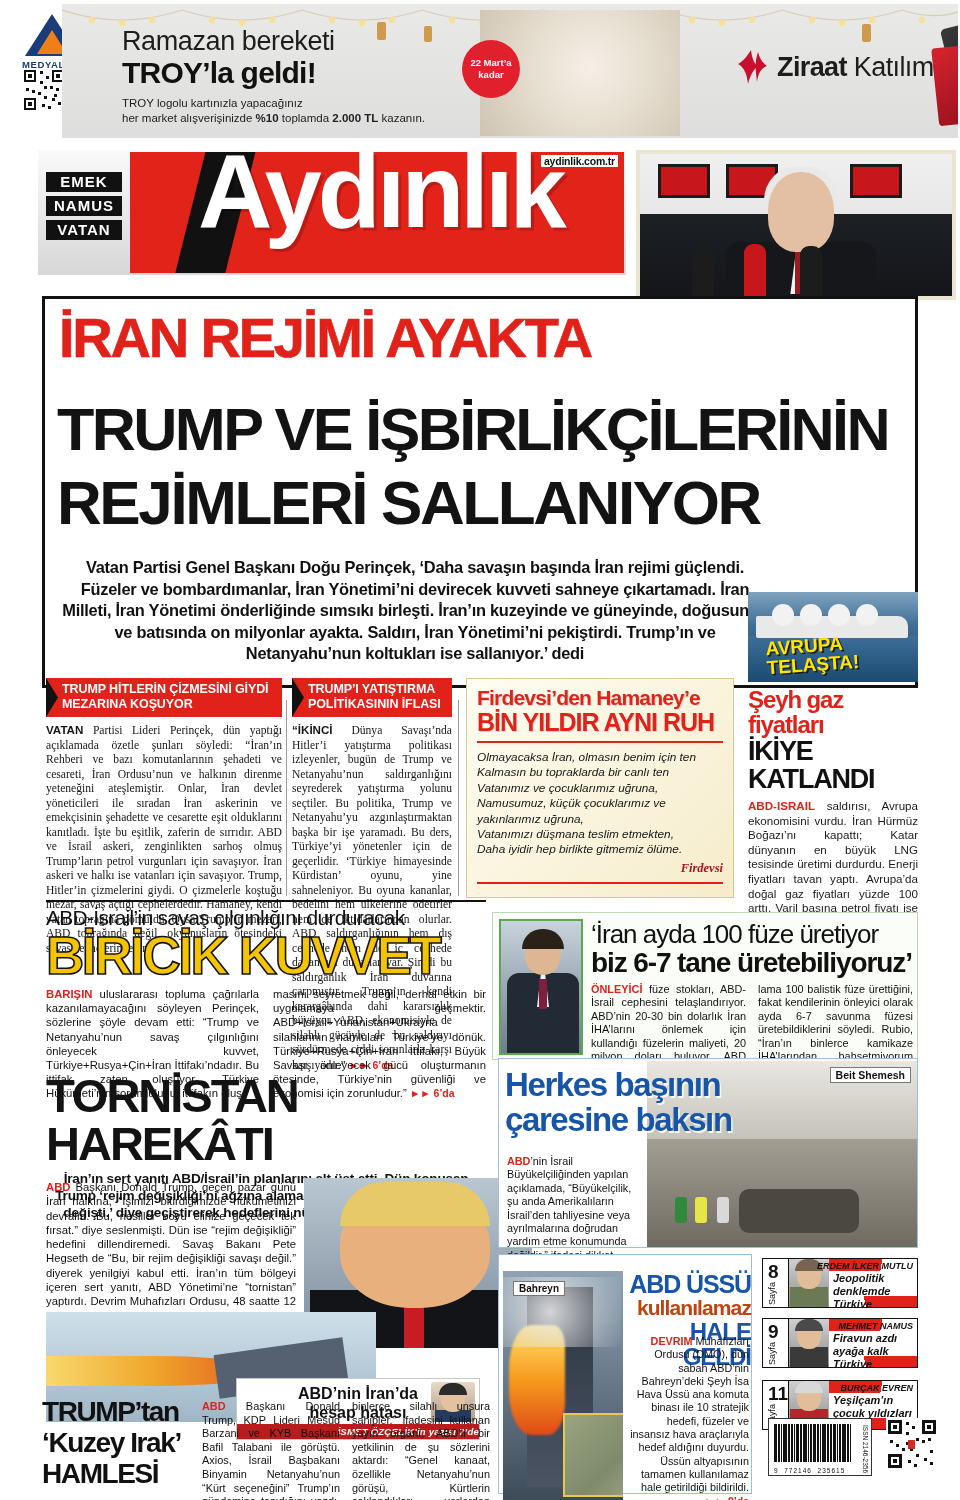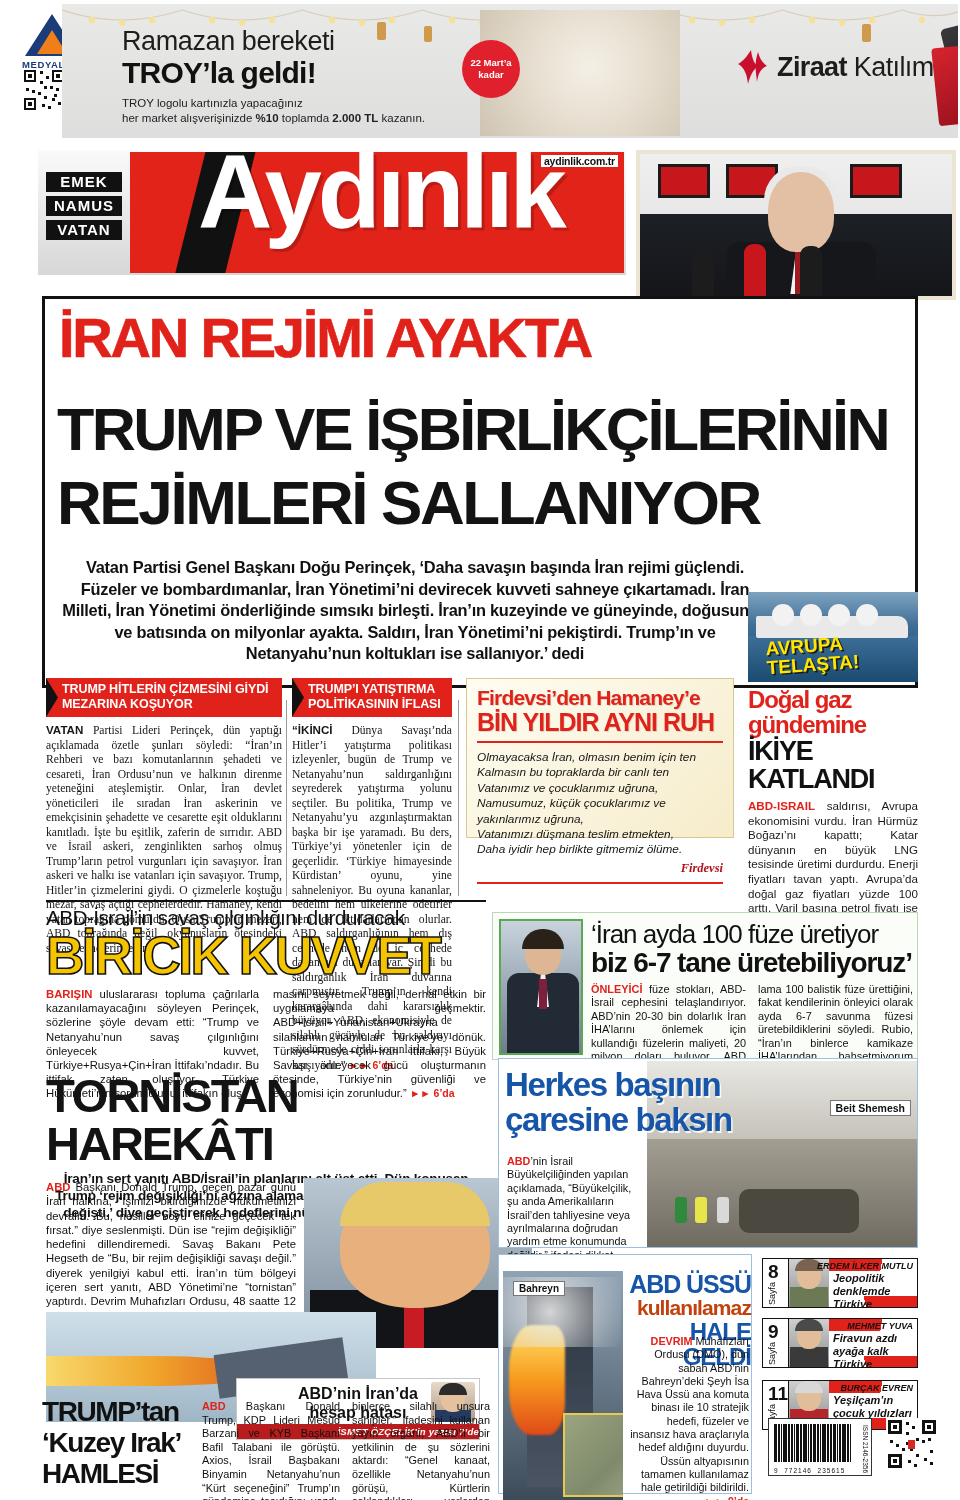--- a/index.html
+++ b/index.html
@@ -82,21 +82,21 @@
   .kicker { background:#e1221a; color:#fff; font-size:12.5px; font-weight:bold; line-height:15px; padding:4px 6px 5px 16px; letter-spacing:-.1px; position:relative; }
   .kicker:before { content:""; position:absolute; left:0; top:0; width:12px; height:100%; background:#111; clip-path:polygon(0 0,100% 50%,0 100%); }
   .col-a { position:absolute; left:46px; top:678px; width:236px; }
   .col-b { position:absolute; left:292px; top:678px; width:160px; }
   .colbody { margin-top:6px; font-size:11.6px; line-height:14.5px; text-align:justify; color:#161616; font-family:"Liberation Serif", serif; }
   .colbody b.lead { font-family:"Liberation Sans", sans-serif; font-weight:bold; }
   .pg { color:#e1221a; font-weight:bold; font-family:"Liberation Sans", sans-serif; font-size:10.5px; white-space:nowrap; }
   .vrule { position:absolute; background:#9a9a9a; width:1px; }
 
   
-  .firdevsi { position:absolute; left:466px; top:678px; width:268px; height:160px; background:linear-gradient(135deg,#fffdf2,#f6eccb); border:1px solid #d9c98f; padding:8px 10px; }
+  .firdevsi { position:absolute; left:466px; top:678px; width:268px; height:220px; background:linear-gradient(135deg,#fffdf2,#f6eccb); border:1px solid #d9c98f; padding:8px 10px; }
   .fd-h1 { font-size:21px; font-weight:bold; color:#e1221a; letter-spacing:-.8px; line-height:22px; text-shadow:1px 1px 0 rgba(0,0,0,.12); }
   .fd-h2 { font-size:25px; font-weight:bold; color:#e1221a; letter-spacing:-1px; line-height:26px; text-shadow:1px 1px 0 rgba(0,0,0,.12); }
   .fd-rule { height:2px; background:#e1221a; margin:6px 0 7px; }
   .fd-poem { font-size:11.8px; line-height:15.4px; font-style:italic; color:#151515; }
   .fd-sig { margin-top:3px; text-align:right; font-size:12.5px; font-weight:bold; font-style:italic; color:#b11219; font-family:"Liberation Serif", serif; }
 
   
   .bk { position:absolute; left:46px; top:906px; width:440px; }
   .bk-k { font-size:21px; font-weight:400; color:#111; letter-spacing:-.7px; line-height:24px; }
   .bk-h { font-size:53px; font-weight:bold; color:#f5c400; letter-spacing:-2.4px; line-height:52px; -webkit-text-stroke:1.6px #111; }
@@ -149,21 +149,21 @@
   .tki-c div { width:138px; font-size:10.9px; line-height:13.6px; text-align:justify; }
   .tki-c b.lead { color:#e1221a; }
 
   
   .hb { position:absolute; left:498px; top:1058px; width:420px; height:190px; border:1px solid #9dc0e0; background:#fff; }
   .hb-img { position:absolute; left:148px; top:2px; width:270px; height:186px; overflow:hidden; background:linear-gradient(180deg,#cfcec8,#8e8b82); }
   .hb-img .dust { position:absolute; left:0; top:0; width:100%; height:56%; background:linear-gradient(180deg,#e8e7e2,#b9b6ac); }
   .hb-img .rub  { position:absolute; left:0; bottom:0; width:100%; height:58%; background:linear-gradient(180deg,#a39e92,#6f6b61); }
   .hb-img .car  { position:absolute; left:92px; bottom:14px; width:120px; height:44px; border-radius:10px; background:#4b4840; }
   .hb-img .w1   { position:absolute; bottom:24px; width:12px; height:26px; background:#2f3942; border-radius:3px; }
-  .hb-cap { position:absolute; right:6px; top:6px; background:#fff; border:1px solid #777; font-size:10.5px; font-weight:bold; padding:1px 5px;margin-top:33px; }
+  .hb-cap { position:absolute; right:6px; top:6px; background:#fff; border:1px solid #777; font-size:10.5px; font-weight:bold; padding:1px 5px; }
   .hb-h { position:absolute; left:6px; top:8px; width:280px; font-size:33px; font-weight:bold; color:#1655a8; letter-spacing:-1.4px; line-height:35px; text-shadow:1.5px 1.5px 0 rgba(255,255,255,.85); }
   .hb-p { position:absolute; left:8px; top:96px; width:134px; font-size:10.8px; line-height:13.4px; text-align:left; }
   .hb-p b.lead { color:#e1221a; }
 
   
   .au { position:absolute; left:498px; top:1254px; width:254px; height:240px; border:1px solid #9dc0e0; background:#fff; }
   .au-img { position:absolute; left:4px; top:16px; width:120px; height:232px; overflow:hidden; background:linear-gradient(180deg,#8fa3b5,#3c4a58); }
   .au-img .tower { position:absolute; left:24px; top:16px; width:66px; height:200px; background:linear-gradient(180deg,#2b3440,#4a5463); }
   .au-img .fire { position:absolute; left:6px; top:54px; width:56px; height:110px; background:linear-gradient(180deg,#ffe169,#f79a1d,#e04a18); border-radius:40% 20% 30% 40%; filter:blur(1px); }
   .au-img .smoke{ position:absolute; left:0; top:6px; width:118px; height:70px; background:radial-gradient(circle at 40% 50%, rgba(230,230,230,.9), rgba(160,160,160,0)); }
@@ -341,21 +341,21 @@
       <div class="ship"></div>
       <div class="tank" style="left:24px"></div>
       <div class="tank" style="left:52px"></div>
       <div class="tank" style="left:80px"></div>
       <div class="tank" style="left:108px"></div>
       <div class="gas-badge">
         <div>AVRUPA</div>
         <div>TELAŞTA!</div>
       </div>
     </div>
-    <div class="gas-h1">Doğal gaz gündemine</div>
+    <div class="gas-h1">Şeyh gaz fiyatları</div>
     <div class="gas-h2">İKİYE KATLANDI</div>
     <div class="gas-p"><b class="lead">ABD-ISRAIL</b><span> saldırısı, Avrupa ekonomisini vurdu. İran Hürmüz Boğazı’nı kapattı; Katar dünyanın en büyük LNG tesisinde üretimi durdurdu. Enerji fiyatları tavan yaptı. Avrupa’da doğal gaz fiyatları yüzde 100 arttı. Varil başına petrol fiyatı ise 85 dolara dayandı. ABD’li finans kuruluşu S&amp;P Global, son iki günde Hürmüz Boğazı’ndaki gerginlik nedeniyle günlük 15 milyon litre petrolün piyasaya sunulamadığını ve varil başına petrol fiyatının 100 doların üzerine çıkabileceğini açıkladı.</span> <span class="pg">►► <span>3’te</span></span></div>
   </div>
 
   <div class="col-a">
     <div class="kicker">TRUMP HİTLERİN ÇİZMESİNİ GİYDİ MEZARINA KOŞUYOR</div>
     <div class="colbody"><b class="lead">VATAN</b><span> Partisi Lideri Perinçek, dün yaptığı açıklamada özetle şunları söyledi: “İran’ın Rehberi ve bazı komutanlarının şehadeti ve cesareti, İran Ordusu’nun ve halkının direnme yeteneğini ateşlemiştir. Onlar, İran devlet yöneticileri ile sıradan İran askerinin ve emekçisinin şehadette ve cesarette eşit olduklarını kanıtladı. İşte bu eşitlik, zaferin de sırrıdır. ABD ve İsrail askeri, zenginlikten sarhoş olmuş Trump’ların petrol vurgunları için savaşıyor. İran askeri ve halkı ise vatanları için savaşıyor. Trump, Hitler’in çizmelerini giydi. O çizmelerle koştuğu mezar, savaş açtığı cephelerdedir. Hamaney, kendi vatan toprağına gömüldü. Oysa Trump’ın mezarı, ABD toprağında değil, okyanusların ötesindeki savaş cephelerindedir.”</span></div>
   </div>
 
   <div class="col-b">
@@ -508,21 +508,21 @@
         <b>9</b>
         <i>Sayfa</i>
       </div>
     <div class="ph">
         <div class="bd" style="background:#3a3a3a"></div>
         <div class="hd"></div>
         <div class="hr" style="background:#4a4a4a"></div>
       </div>
     <div class="stripe"></div>
     <div class="stripe2"></div>
-    <div class="name">MEHMET YUVA</div>
+    <div class="name">MEHMET NAMUS</div>
     <div class="ttl">
         <div>Firavun azdı</div>
         <div>ayağa kalk Türkiye</div>
       </div>
   </div>
 
   <div class="teas" style="top:1380px">
     <div class="num">
         <b>11</b>
         <i>Sayfa</i>

